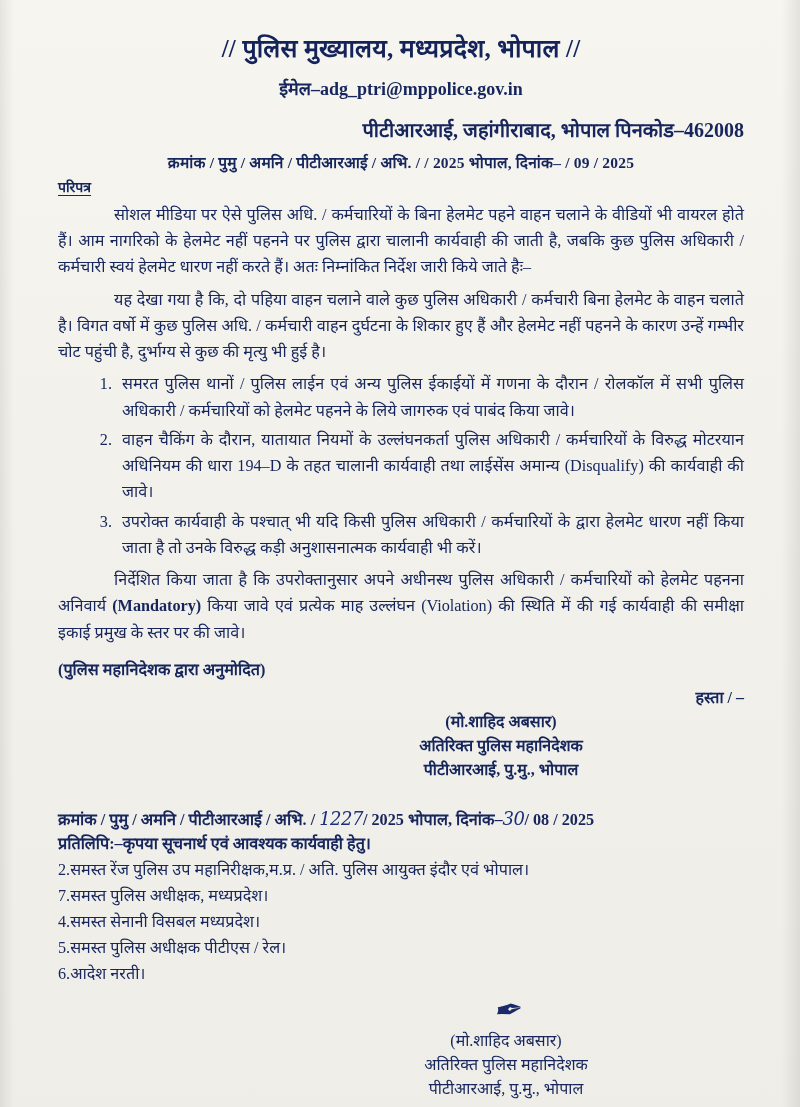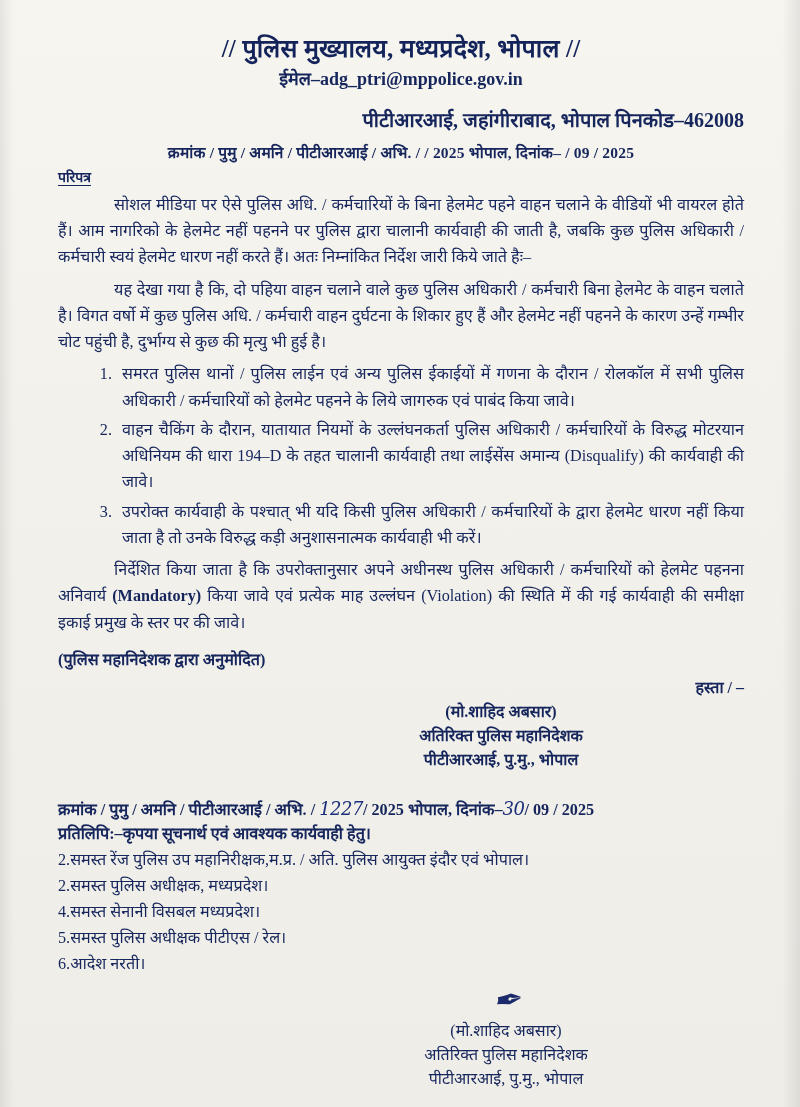--- a/index.html
+++ b/index.html
@@ -43,21 +43,21 @@
     position: relative;
     z-index: 2;
     color: #16265c;
   }
 
   .header-title {
     text-align: center;
     font-size: 25px;
     font-weight: 700;
     letter-spacing: 0.2px;
-    margin: 6px 0 2px 0;
+    margin: 6px 0 12px 0;
     color: #14245a;
   }
   .header-email {
     text-align: center;
     font-size: 18px;
     font-weight: 700;
     margin: 2px 0 16px 0;
     text-underline-offset: 2px;
   }
   .header-address {
@@ -202,27 +202,27 @@
 
     <div class="approved">(पुलिस महानिदेशक द्वारा अनुमोदित)</div>
 
     <div class="sign-hasta">हस्ता / –</div>
     <div class="sign-block">
       <div class="line">(मो.शाहिद अबसार)</div>
       <div class="line">अतिरिक्त पुलिस महानिदेशक</div>
       <div class="line">पीटीआरआई, पु.मु., भोपाल</div>
     </div>
 
-    <div class="second-ref"><span>क्रमांक / पुमु / अमनि / पीटीआरआई / अभि. / </span><span class="handwrite">1227</span><span>/ 2025 भोपाल,  दिनांक–</span><span class="handwrite">30</span><span>/ 09 / 2025</span></div>
+    <div class="second-ref"><span>क्रमांक / पुमु / अमनि / पीटीआरआई / अभि. / </span><span class="handwrite">1227</span><span>/ 2025 भोपाल,  दिनांक–</span><span class="handwrite">30</span><span>/ 08 / 2025</span></div>
 
     <div class="copy-to">प्रतिलिपि:–कृपया सूचनार्थ एवं आवश्यक कार्यवाही हेतु।</div>
 
     <ul class="dist">
       <li>2.समस्त रेंज पुलिस उप महानिरीक्षक,म.प्र. / अति. पुलिस आयुक्त इंदौर एवं भोपाल।</li>
-      <li>2.समस्त पुलिस अधीक्षक, मध्यप्रदेश।</li>
+      <li>7.समस्त पुलिस अधीक्षक, मध्यप्रदेश।</li>
       <li>4.समस्त सेनानी विसबल मध्यप्रदेश।</li>
       <li>5.समस्त पुलिस अधीक्षक पीटीएस / रेल।</li>
       <li>6.आदेश नरती।</li>
     </ul>
 
     <div class="footer-sign">
       <div class="signature-mark">✒</div>
       <div class="line">(मो.शाहिद अबसार)</div>
       <div class="line">अतिरिक्त पुलिस महानिदेशक</div>
       <div class="line">पीटीआरआई, पु.मु., भोपाल</div>

